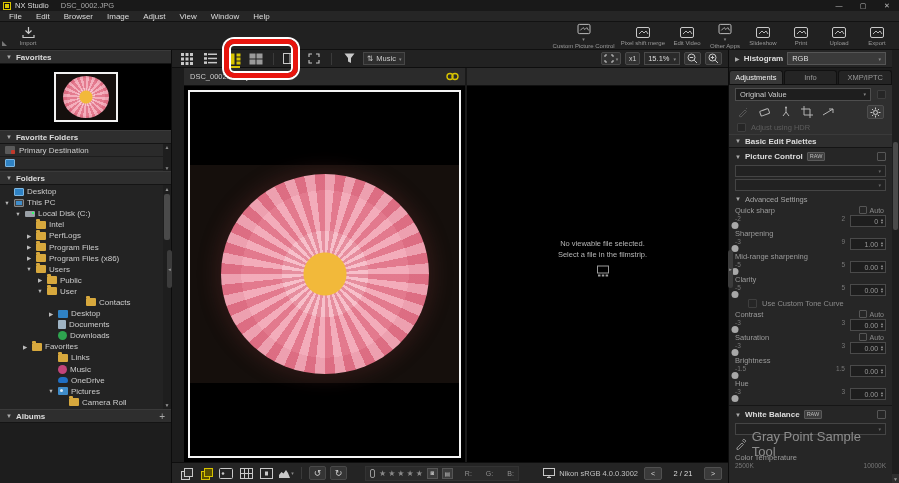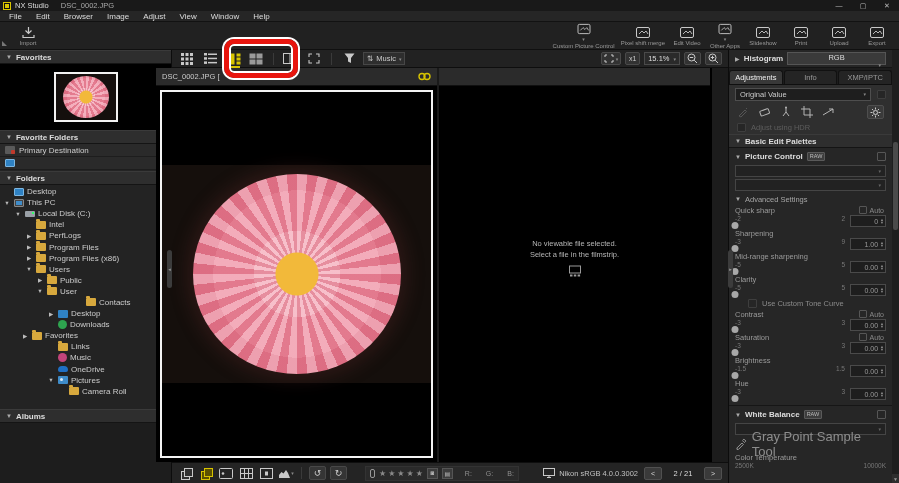--- a/index.html
+++ b/index.html
@@ -69,21 +69,21 @@
   .ic-pictures::after{content:"";position:absolute;left:2px;top:2px;width:3px;height:3px;border-radius:50%;background:#dce9f5;}
   .ic-primary{background:#5a5a5a;}
   .ic-primary::after{content:"";position:absolute;right:0;bottom:0;width:4px;height:4px;background:#c0392b;border-radius:1px;}
   .treesb{position:absolute;right:0;top:0;bottom:0;width:8px;background:#1e1e1e;}
   .treesb .sbthumb{position:absolute;left:1px;top:9px;width:6px;height:46px;background:#4a4a4a;border-radius:2px;}
   .sbarrow{position:absolute;left:0;width:8px;height:8px;display:flex;align-items:center;justify-content:center;font-size:5px;color:#999;}
   #albumsbody{flex:0 0 60px;background:#1d1d1d;}
   .panehandle{position:absolute;width:5px;height:38px;background:#3c3c3c;border-radius:3px;top:250px;display:flex;align-items:center;justify-content:center;color:#999;font-size:5px;z-index:5;}
 
   
-  #viewer{position:absolute;left:156px;top:68px;width:556px;height:394px;background:#000;display:flex;}
+  #viewer{position:absolute;left:184px;top:68px;width:556px;height:394px;background:#000;display:flex;}
   .pane{position:relative;height:100%;display:flex;flex-direction:column;}
   #pane-left{width:283px;border-right:2px solid #1a1a1a;}
   #pane-right{width:271px;}
   .panehdr{flex:0 0 18px;background:#2b2b2b;border-bottom:1px solid #101010;display:flex;align-items:center;padding:0 6px;font-size:7.5px;color:#ccc;}
   .linkicon{margin-left:auto;display:flex;}
   .panebody{flex:1 1 auto;position:relative;background:#000;}
   .selframe{position:absolute;inset:4px;border:2px solid #f4f4f4;}
   .photo-band{position:absolute;left:6px;right:6px;top:50%;transform:translateY(-50%);height:218px;background:#150f0c;display:flex;align-items:center;justify-content:center;}
   .flower-big{width:208px;height:200px;border-radius:50%;background:
     radial-gradient(circle at 50% 50%, #f2b93a 0 21px, rgba(242,185,58,0) 22px),
@@ -112,21 +112,21 @@
   .pager{display:flex;align-items:center;gap:6px;}
   .pgbtn{width:18px;height:13px;background:#3a3a3a;border:1px solid #505050;border-radius:2px;display:flex;align-items:center;justify-content:center;color:#ddd;font-size:7px;}
   .pgpos{font-size:7.5px;color:#ddd;min-width:30px;text-align:center;}
 
   
   #rightbar{position:absolute;left:728px;top:50px;width:171px;height:433px;background:#282828;border-left:1px solid #0c0c0c;display:flex;flex-direction:column;overflow:hidden;padding-right:7px;}
   .rsb{position:absolute;right:0;top:0;bottom:0;width:7px;background:#1e1e1e;z-index:4;}
   .rsb .sbthumb{position:absolute;left:1px;top:92px;width:5px;height:88px;background:#4a4a4a;border-radius:2px;}
   .rsb .sbdown{position:absolute;left:0;bottom:0;width:7px;height:9px;background:#2e2e2e;color:#999;font-size:5px;display:flex;align-items:center;justify-content:center;}
   .histrow{flex:0 0 18px;background:#262626;border-bottom:1px solid #141414;display:flex;align-items:center;gap:4px;padding:0 6px;font-size:8px;font-weight:bold;color:#ddd;}
-  .rgbselect{margin-left:auto;width:107px;height:13px;background:#3a3a3a;border:1px solid #555;display:flex;align-items:center;font-size:7.5px;font-weight:normal;color:#ddd;padding:0 4px;flex-direction:column;}
+  .rgbselect{margin-left:auto;width:107px;height:13px;background:#3a3a3a;border:1px solid #555;display:flex;align-items:center;font-size:7.5px;font-weight:normal;color:#ddd;padding:0 4px;}
   .rgbselect .dd{margin-left:auto;}
   .tabs{flex:0 0 17px;display:flex;background:#1d1d1d;border-bottom:1px solid #0f0f0f;padding-top:2px;gap:1px;}
   .tab{flex:1;display:flex;align-items:center;justify-content:center;font-size:7.5px;color:#999;background:#242424;border:1px solid #111;border-bottom:none;border-radius:3px 3px 0 0;}
   .tab.active{background:#383838;color:#eee;}
   .presetrow{flex:0 0 18px;background:#2f2f2f;display:flex;align-items:center;gap:6px;padding:0 6px;}
   .select{height:13px;background:#1e1e1e;border:1px solid #4e4e4e;display:flex;align-items:center;font-size:7.5px;color:#ccc;padding:0 4px;flex:1;}
   .select .dd{margin-left:auto;}
   .dd{font-size:5px;color:#888;}
   .cb{width:9px;height:9px;background:#262626;border:1px solid #565656;border-radius:1px;flex:0 0 9px;}
   .cb.dim{border-color:#3e3e3e;}
@@ -488,20 +488,25 @@
             <span class="tico ic-folder"></span>
             <span>Contacts</span>
           </div>
 
           <div class="trow" style="padding-left: 47px;">
             <span class="arrow">▶</span>
             <span class="tico ic-desktop-folder"></span>
             <span>Desktop</span>
           </div>
 
+          <div class="trow" style="padding-left: 47px;">
+            <span class="arrow"></span>
+            <span class="tico ic-documents"></span>
+            <span>Documents</span>
+          </div>
 
           <div class="trow" style="padding-left: 47px;">
             <span class="arrow"></span>
             <span class="tico ic-downloads"></span>
             <span>Downloads</span>
           </div>
 
           <div class="trow" style="padding-left: 21px;">
             <span class="arrow">▶</span>
             <span class="tico ic-folder"></span>

